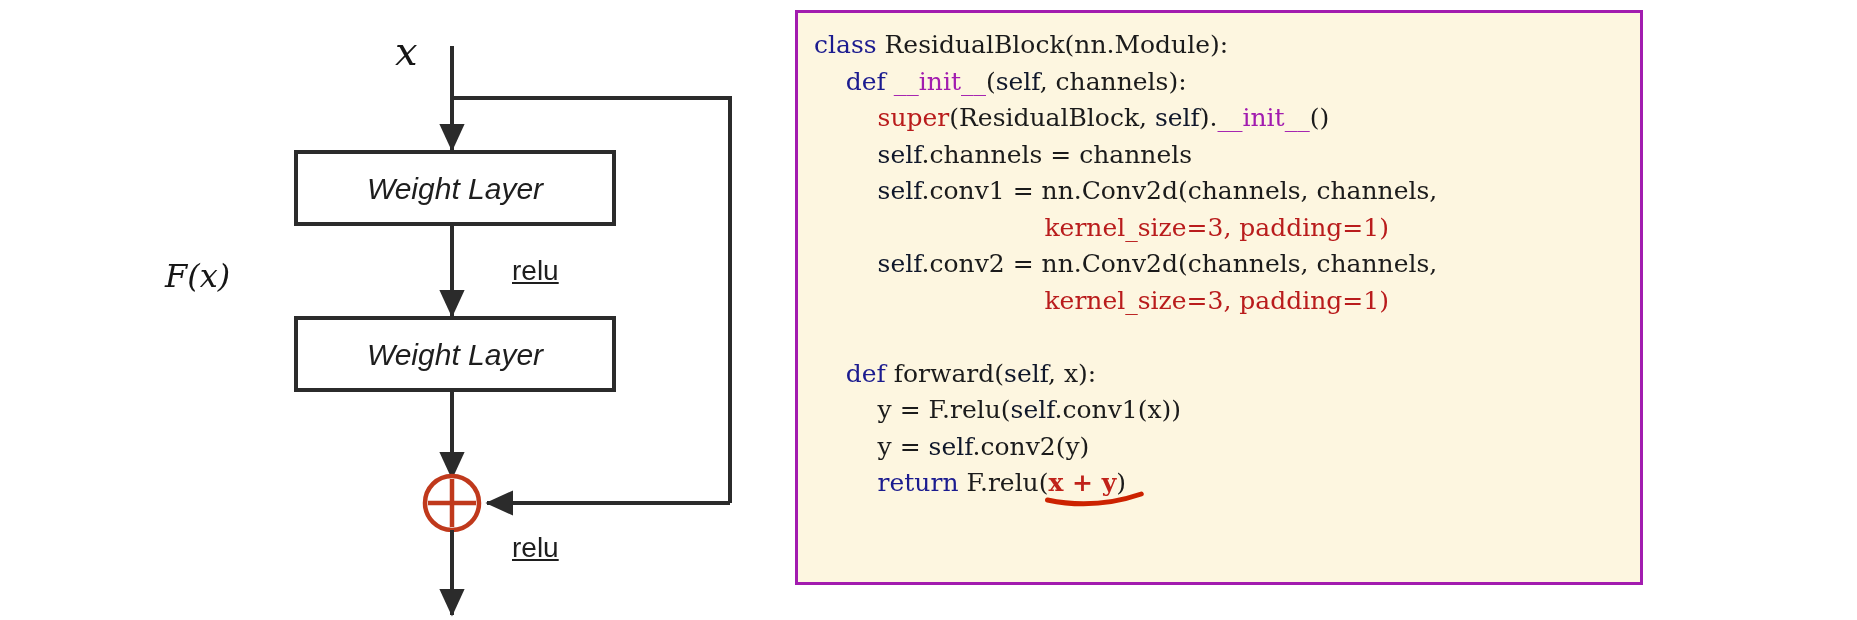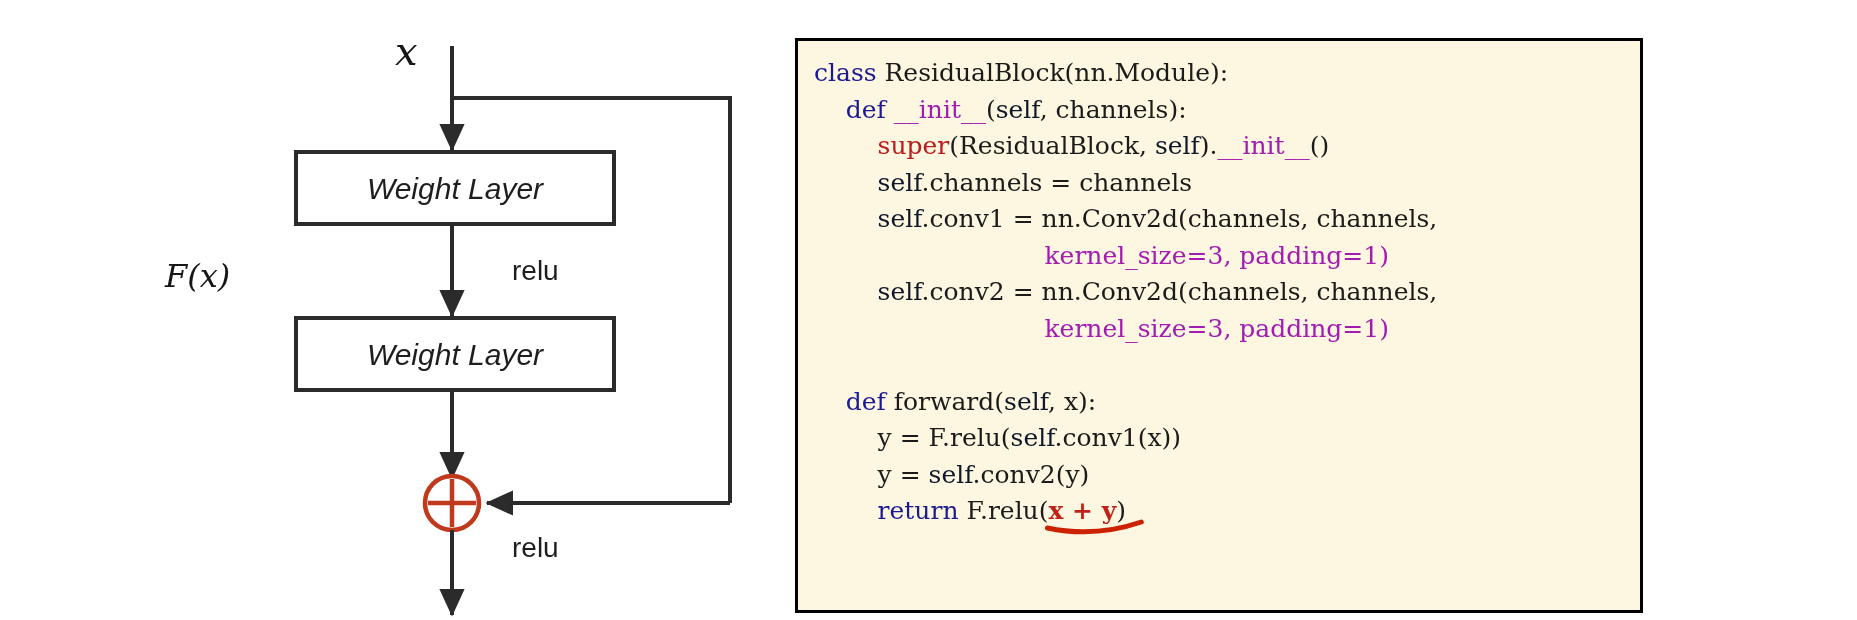--- a/index.html
+++ b/index.html
@@ -47,52 +47,53 @@
   .math-label {
     font-family: "DejaVu Serif", serif;
     font-style: italic;
     font-size: 38px;
     color: #161616;
   }
   .relu-label {
     font-family: "Liberation Sans", sans-serif;
     font-size: 28px;
     color: #1e1e1e;
+    text-decoration: underline;
   }
 
   
   #code-panel {
     position: absolute;
     left: 795px;
-    top: 38px;
+    top: 10px;
     width: 848px;
     height: 575px;
     background: #fdf6e0;
-    border: 3px solid #000000;
+    border: 3px solid #a21caf;
     box-sizing: border-box;
     overflow: hidden;
   }
   #code-inner {
     padding: 14px 0 0 16px;
     font-family: "DejaVu Serif", serif;
     font-size: 25px;
     line-height: 36.5px;
     white-space: pre;
     color: #1b1b1b;
     letter-spacing: 0px;
   }
   .code-line {
     white-space: pre;
     height: 36.5px;
   }
   .kw       { color: #1b1b8f; }        
   .dunder   { color: #a21caf; }        
   .selfkw   { color: #0f172a; }        
   .superkw  { color: #b91c1c; }        
-  .kwarg    { color: #a21caf; }        
+  .kwarg    { color: #b91c1c; }        
   .plain    { color: #1b1b1b; }
   .hl {
     color: #c0221a;
     font-weight: bold;
     position: relative;
   }
   #underline-svg {
     position: absolute;
     left: 0;
     top: 0;

